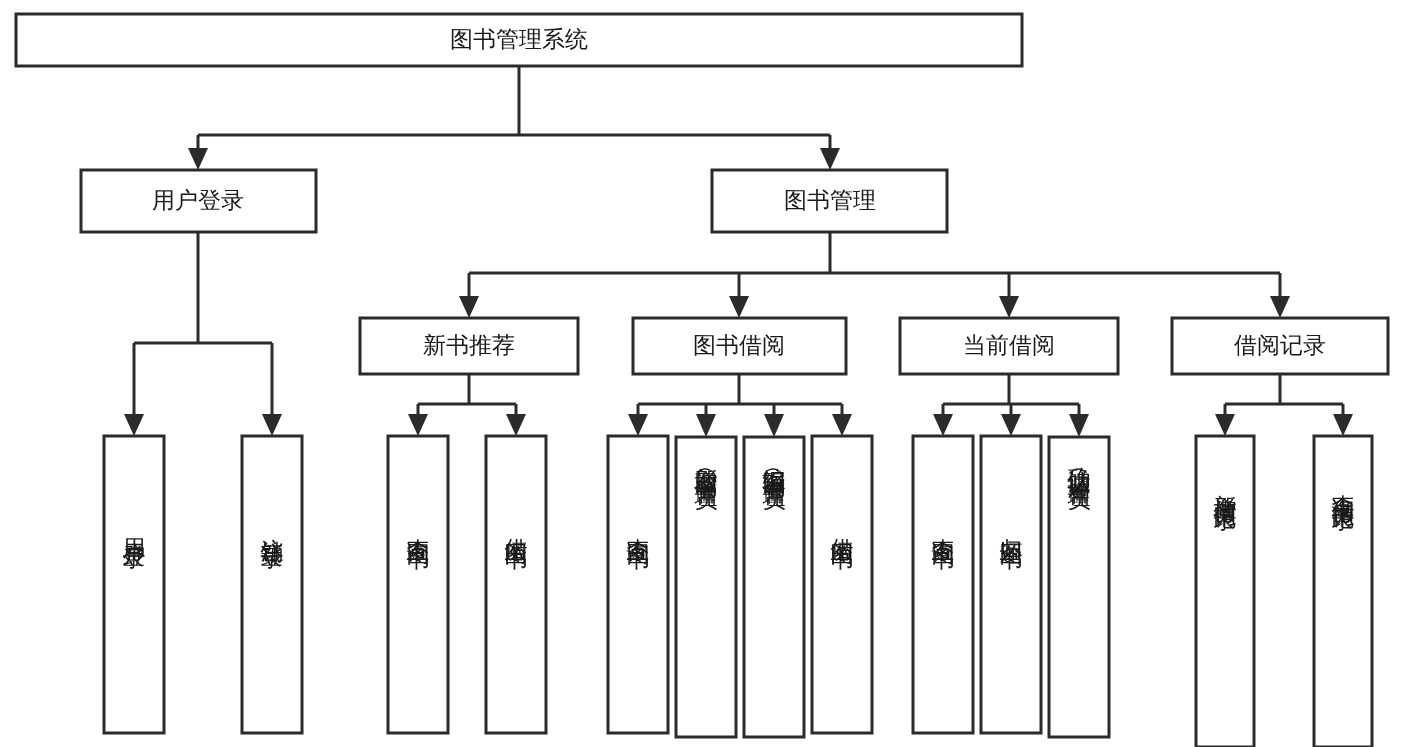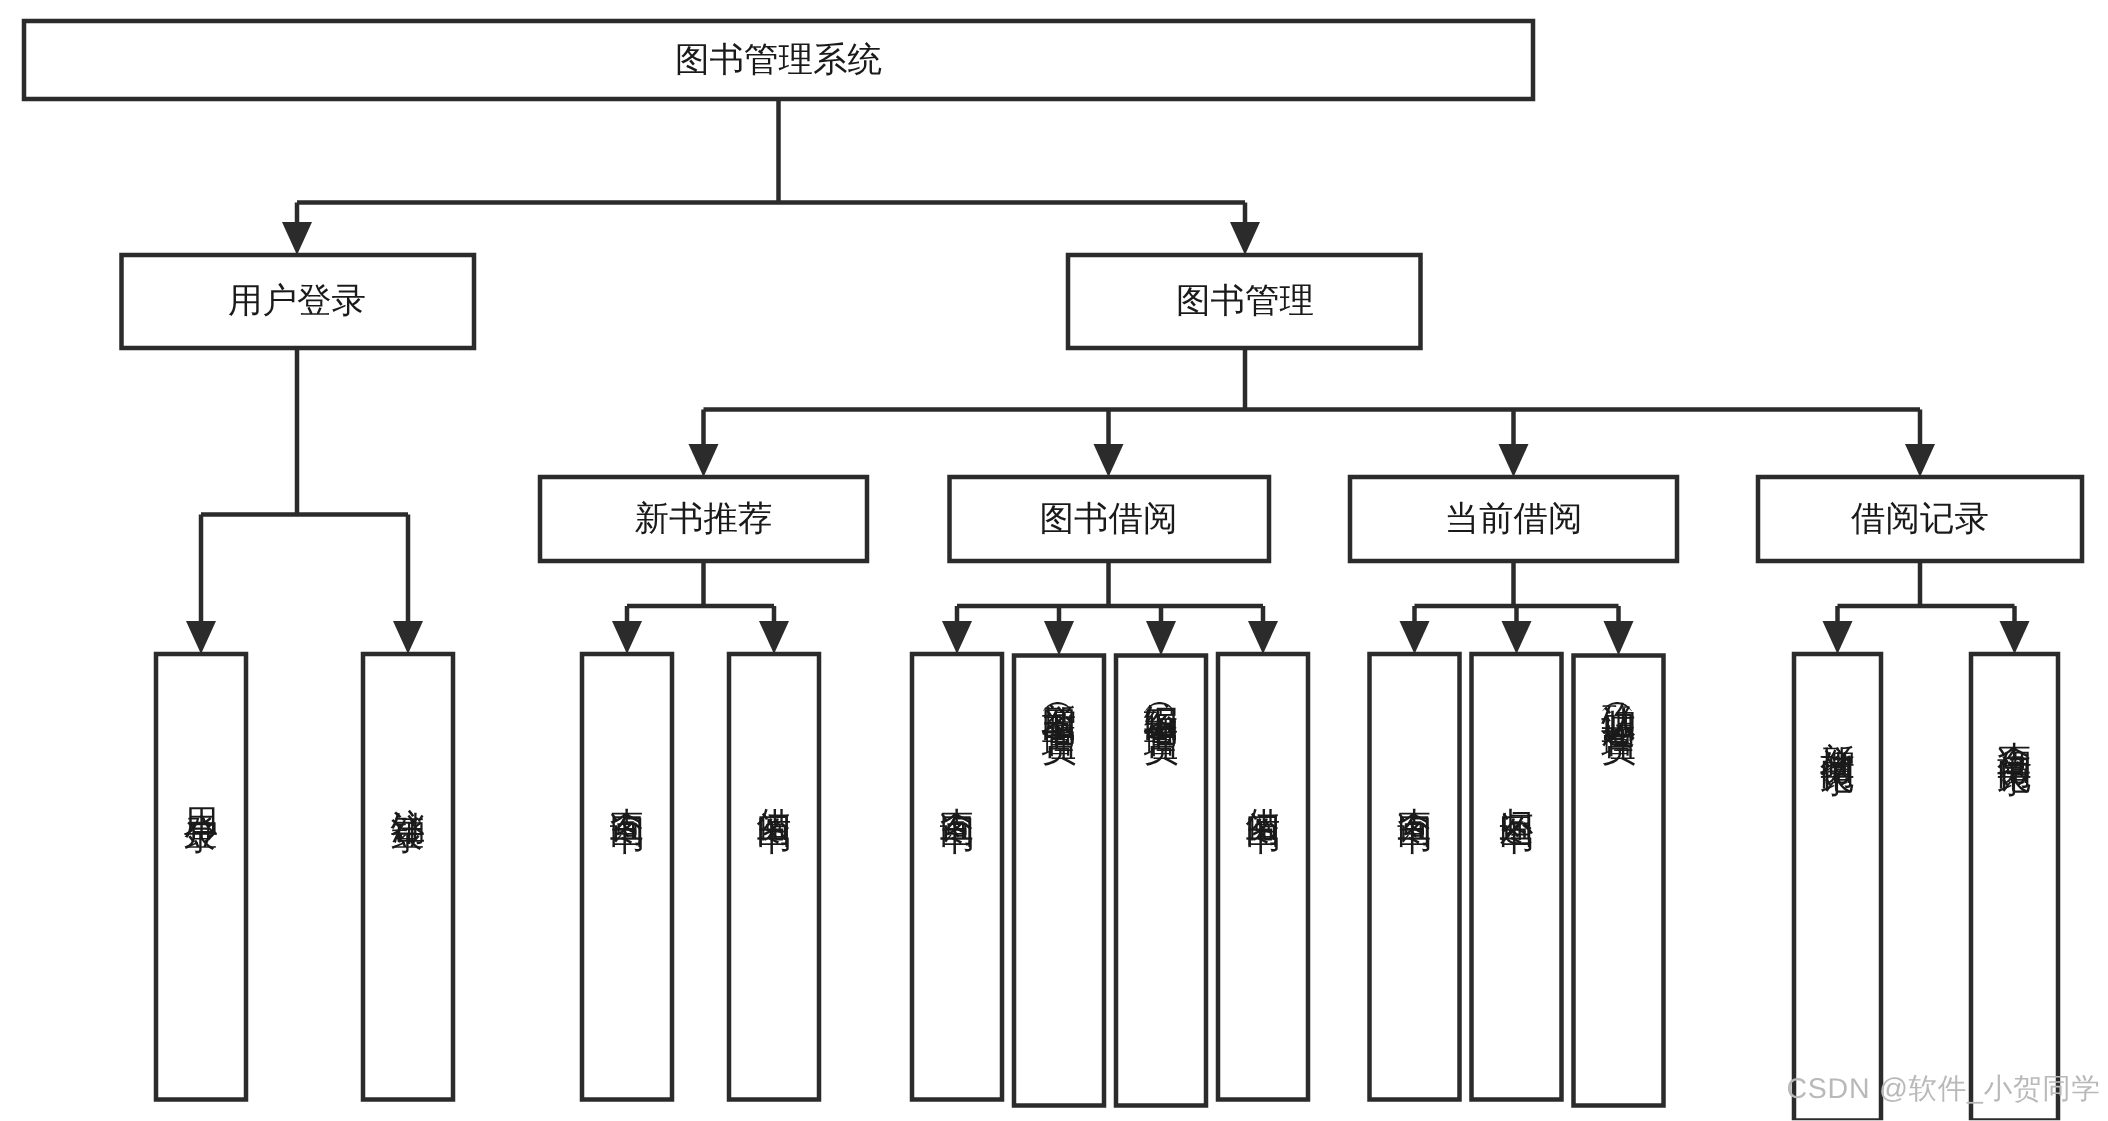--- a/index.html
+++ b/index.html
@@ -217,15 +217,14 @@
   <div class="vbox-label-wrap" style="left:1049px; top:437px; width:60px; height:300px; padding-top:12px;">
     <span class="node-label-v">确认归还（管理员）</span>
   </div>
   <div class="vbox-label-wrap" style="left:1196px; top:436px; width:58px; height:311px; padding-top:40px;">
     <span class="node-label-v">新增借阅记录</span>
   </div>
   <div class="vbox-label-wrap" style="left:1314px; top:436px; width:58px; height:311px; padding-top:40px;">
     <span class="node-label-v">查询借阅记录</span>
   </div>
 
-  <div class="watermark" style="left:1191px; top:713px;">CSDN @软件_小贺同学</div>
 
 </div>
 
 </body></html>

